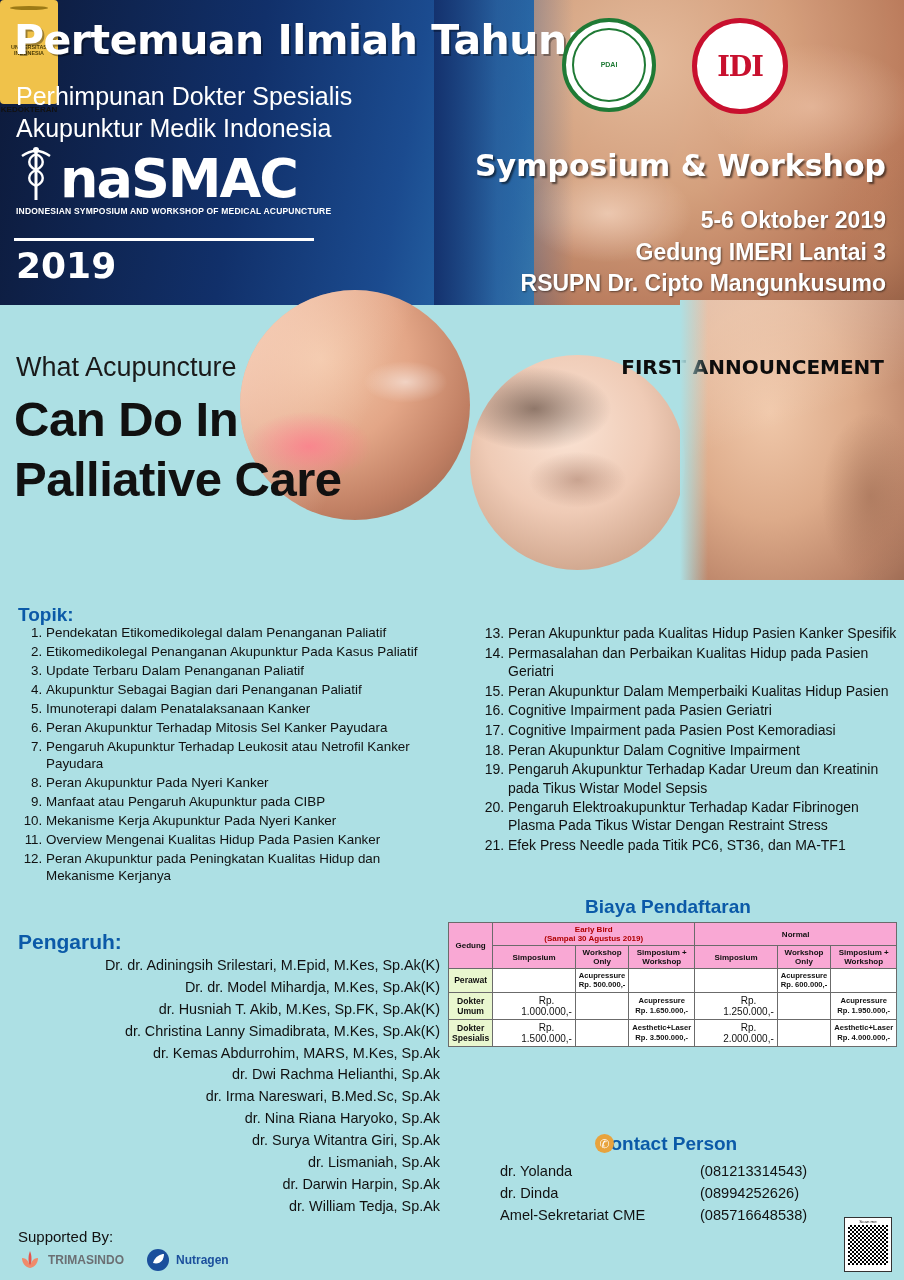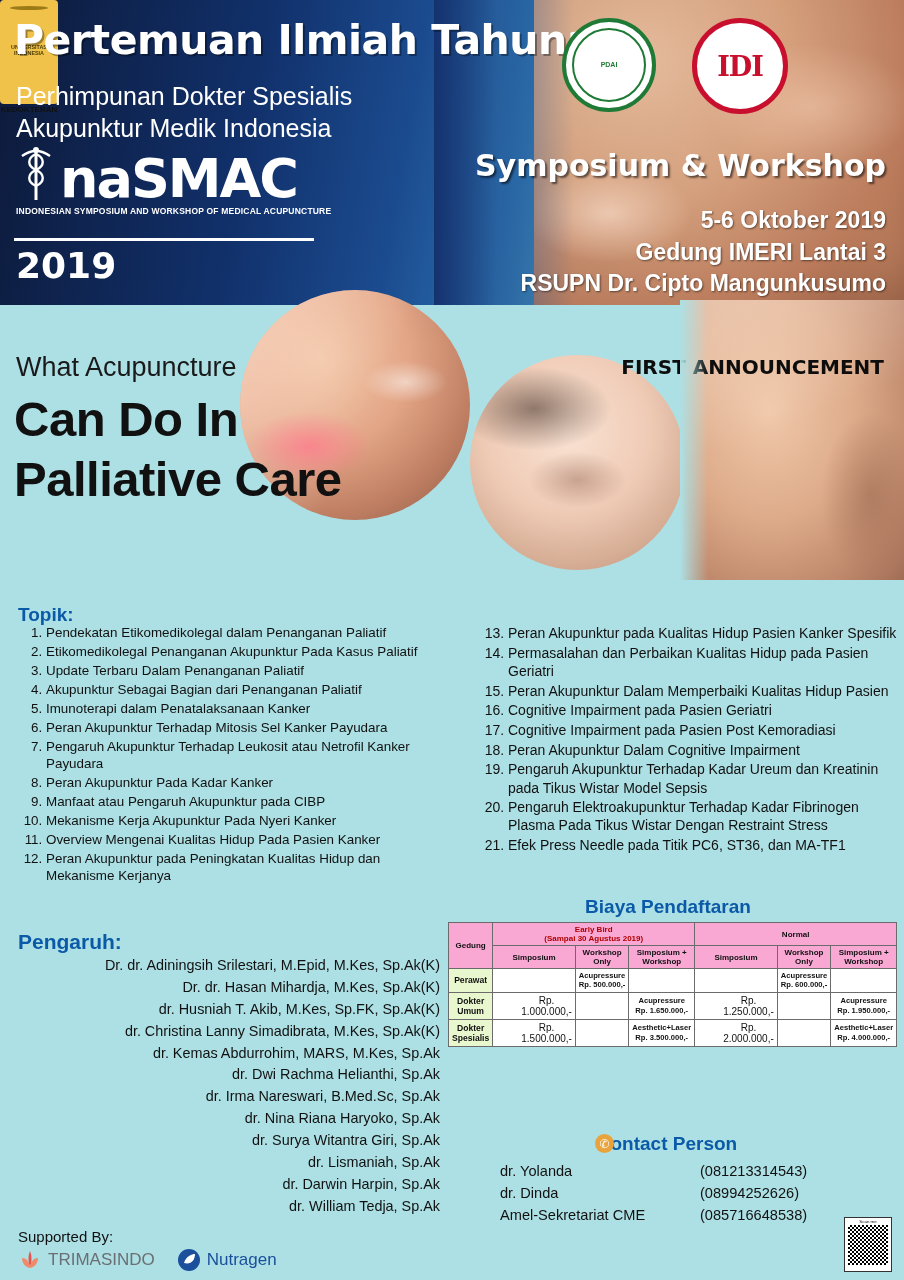--- a/index.html
+++ b/index.html
@@ -177,21 +177,21 @@
   }
   .speakers{
     position:absolute;left:20px;top:955px;width:420px;font-size:14.4px;color:#111;line-height:1.52;text-align:right;
   }
   .supported{
     position:absolute;left:18px;top:1228px;font-size:15px;color:#111;
   }
   .sponsors{position:absolute;left:18px;top:1248px;display:flex;align-items:center;gap:22px;}
   .spon{display:flex;align-items:center;gap:6px;}
   .spon-mark{width:24px;height:24px;}
-  .spon-name{font-size:17px;font-weight:normal;}
+  .spon-name{font-size:12px;font-weight:bold;}
   .trimasindo .spon-name{color:#6b6f73;}
   .nutragen .spon-name{color:#1b4f9c;}
 
   
   .biaya-title{
     position:absolute;left:448px;top:896px;width:440px;text-align:center;
     font-size:19px;font-weight:bold;color:#0b5aa8;
   }
   table.fee{
     position:absolute;left:448px;top:922px;width:438px;
@@ -296,42 +296,42 @@
 
   <div class="topik-title">Topik:</div>
   <ol class="topics" id="topics-left">
       <li>Pendekatan Etikomedikolegal dalam Penanganan Paliatif</li>
       <li>Etikomedikolegal Penanganan Akupunktur Pada Kasus Paliatif</li>
       <li>Update Terbaru Dalam Penanganan Paliatif</li>
       <li>Akupunktur Sebagai Bagian dari Penanganan Paliatif</li>
       <li>Imunoterapi dalam Penatalaksanaan Kanker</li>
       <li>Peran Akupunktur Terhadap Mitosis Sel Kanker Payudara</li>
       <li>Pengaruh Akupunktur Terhadap Leukosit atau Netrofil Kanker Payudara</li>
-      <li>Peran Akupunktur Pada Kadar Kanker</li>
+      <li>Peran Akupunktur Pada Nyeri Kanker</li>
       <li>Manfaat atau Pengaruh Akupunktur pada CIBP</li>
       <li>Mekanisme Kerja Akupunktur Pada Nyeri Kanker</li>
       <li>Overview Mengenai Kualitas Hidup Pada Pasien Kanker</li>
       <li>Peran Akupunktur pada Peningkatan Kualitas Hidup dan Mekanisme Kerjanya</li>
     </ol>
   <ol class="topics-right" id="topics-right" start="13">
       <li>Peran Akupunktur pada Kualitas Hidup Pasien Kanker Spesifik</li>
       <li>Permasalahan dan Perbaikan Kualitas Hidup pada Pasien Geriatri</li>
       <li>Peran Akupunktur Dalam Memperbaiki Kualitas Hidup Pasien</li>
       <li>Cognitive Impairment pada Pasien Geriatri</li>
       <li>Cognitive Impairment pada Pasien Post Kemoradiasi</li>
       <li>Peran Akupunktur Dalam Cognitive Impairment</li>
       <li>Pengaruh Akupunktur Terhadap Kadar Ureum dan Kreatinin pada Tikus Wistar Model Sepsis</li>
       <li>Pengaruh Elektroakupunktur Terhadap Kadar Fibrinogen Plasma Pada Tikus Wistar Dengan Restraint Stress</li>
       <li>Efek Press Needle pada Titik PC6, ST36, dan MA-TF1</li>
     </ol>
 
   <div class="pembicara-title">Pengaruh:</div>
   <div class="speakers" id="speakers-list">
       <div>Dr. dr. Adiningsih Srilestari, M.Epid, M.Kes, Sp.Ak(K)</div>
-      <div>Dr. dr. Hasan Mihardja, M.Kes, Sp.Ak(K)</div>
+      <div>Dr. dr. Model Mihardja, M.Kes, Sp.Ak(K)</div>
       <div>dr. Husniah T. Akib, M.Kes, Sp.FK, Sp.Ak(K)</div>
       <div>dr. Christina Lanny Simadibrata, M.Kes, Sp.Ak(K)</div>
       <div>dr. Kemas Abdurrohim, MARS, M.Kes, Sp.Ak</div>
       <div>dr. Dwi Rachma Helianthi, Sp.Ak</div>
       <div>dr. Irma Nareswari, B.Med.Sc, Sp.Ak</div>
       <div>dr. Nina Riana Haryoko, Sp.Ak</div>
       <div>dr. Surya Witantra Giri, Sp.Ak</div>
       <div>dr. Lismaniah, Sp.Ak</div>
       <div>dr. Darwin Harpin, Sp.Ak</div>
       <div>dr. William Tedja, Sp.Ak</div>

